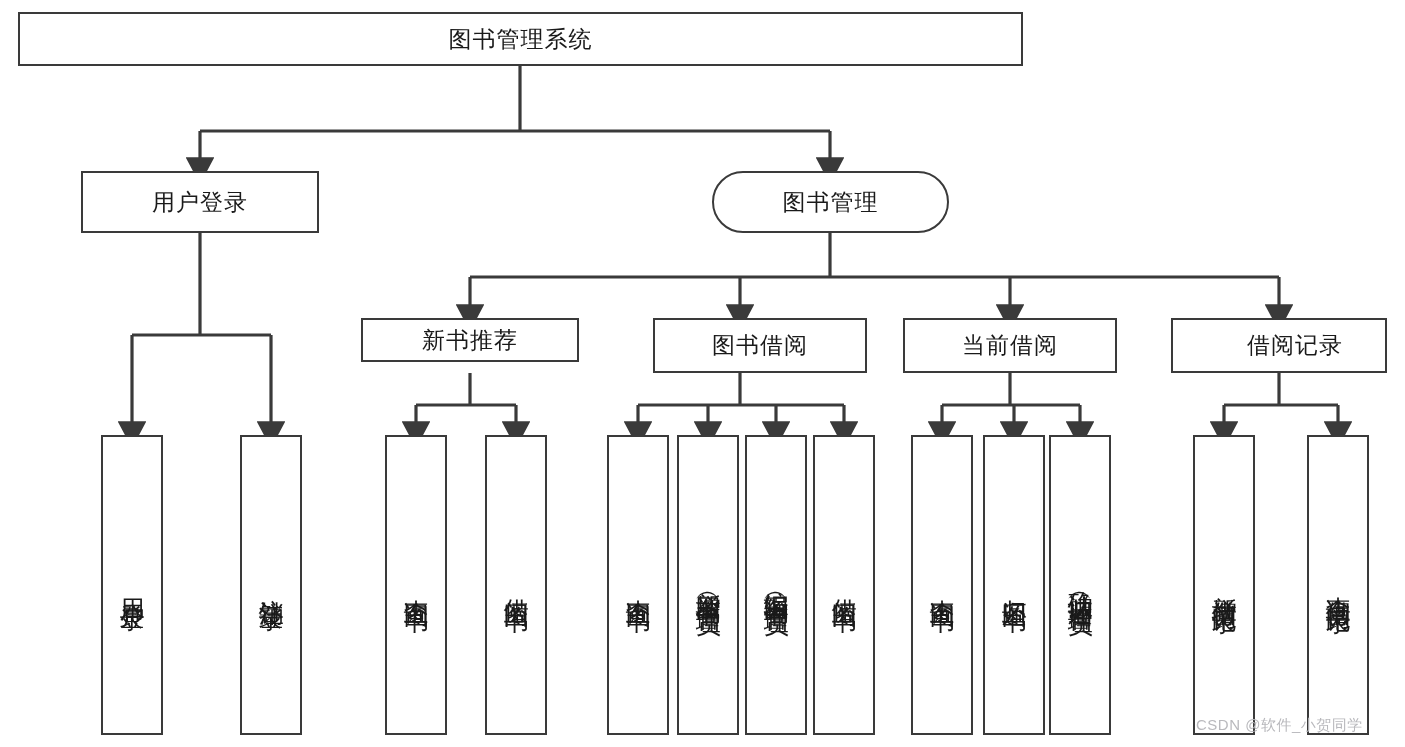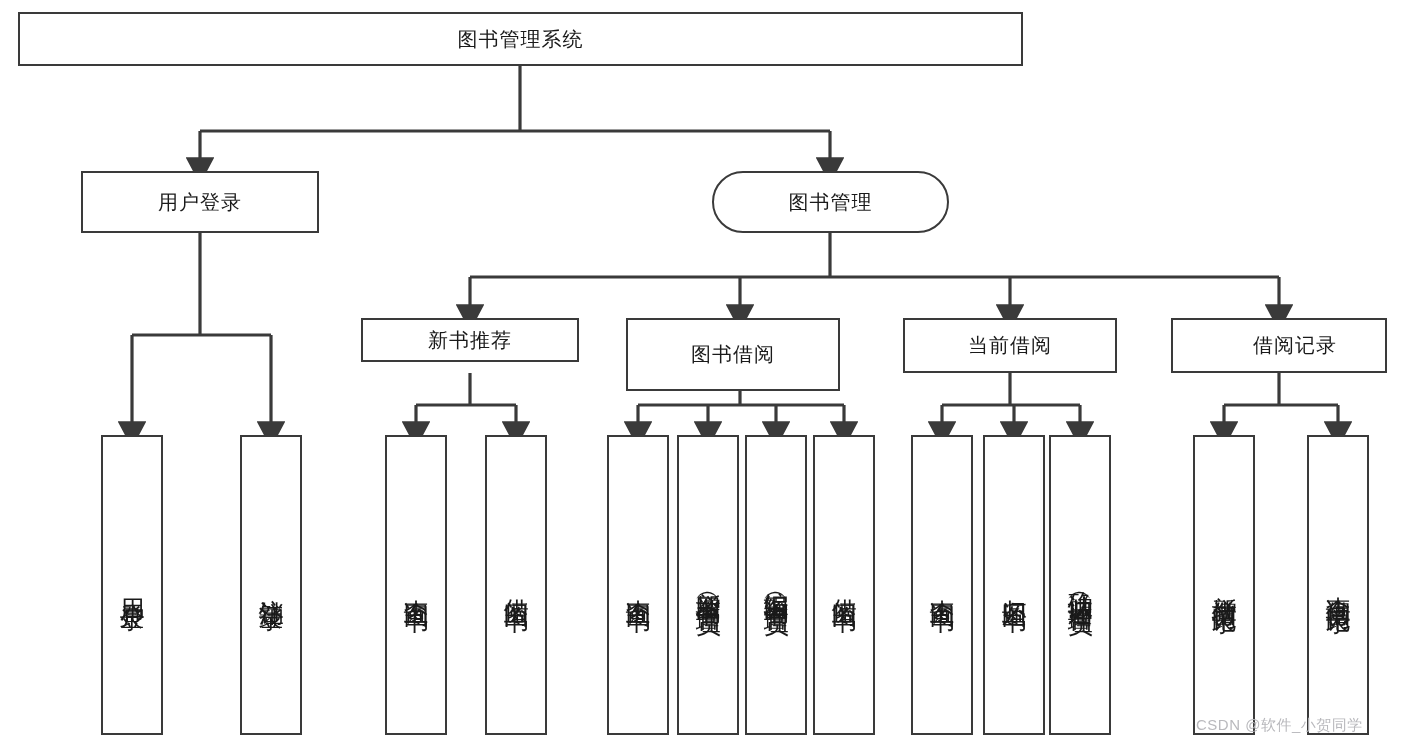--- a/index.html
+++ b/index.html
@@ -29,21 +29,21 @@
     position: absolute;
     box-sizing: border-box;
     background: #ffffff;
     border: 2.5px solid #3a3a3a;
     display: flex;
     align-items: center;
     justify-content: center;
     color: #1a1a1a;
   }
   .node.h {
-    font-size: 20px;
+    font-size: 23px;
     letter-spacing: 1px;
   }
   .node.v {
     align-items: center;
     justify-content: center;
   }
   .vtext {
     writing-mode: vertical-rl;
     text-orientation: upright;
     font-size: 25px;
@@ -122,21 +122,21 @@
   <div class="node h" style="left: 81px; top: 171px; width: 238px; height: 62px;">
     <span>用户登录</span>
   </div>
   <div class="node h" style="left: 712px; top: 171px; width: 237px; height: 62px; border-radius: 31px;">
     <span>图书管理</span>
   </div>
 
   <div class="node h" style="left: 361px; top: 318px; width: 218px; height: 44px;">
     <span>新书推荐</span>
   </div>
-  <div class="node h" style="left: 626px; top: 318px; width: 214px; height: 73px; text-align: right;">
+  <div class="node h" style="left: 653px; top: 318px; width: 214px; height: 55px; text-align: right;">
     <span>图书借阅</span>
   </div>
   <div class="node h" style="left: 903px; top: 318px; width: 214px; height: 55px;">
     <span>当前借阅</span>
   </div>
   <div class="node h" style="left: 1171px; top: 318px; width: 216px; height: 55px; padding-left: 32px;">
     <span>借阅记录</span>
   </div>
 
   <div class="node v" style="left: 101px; top: 435px; width: 62px; height: 300px;">

